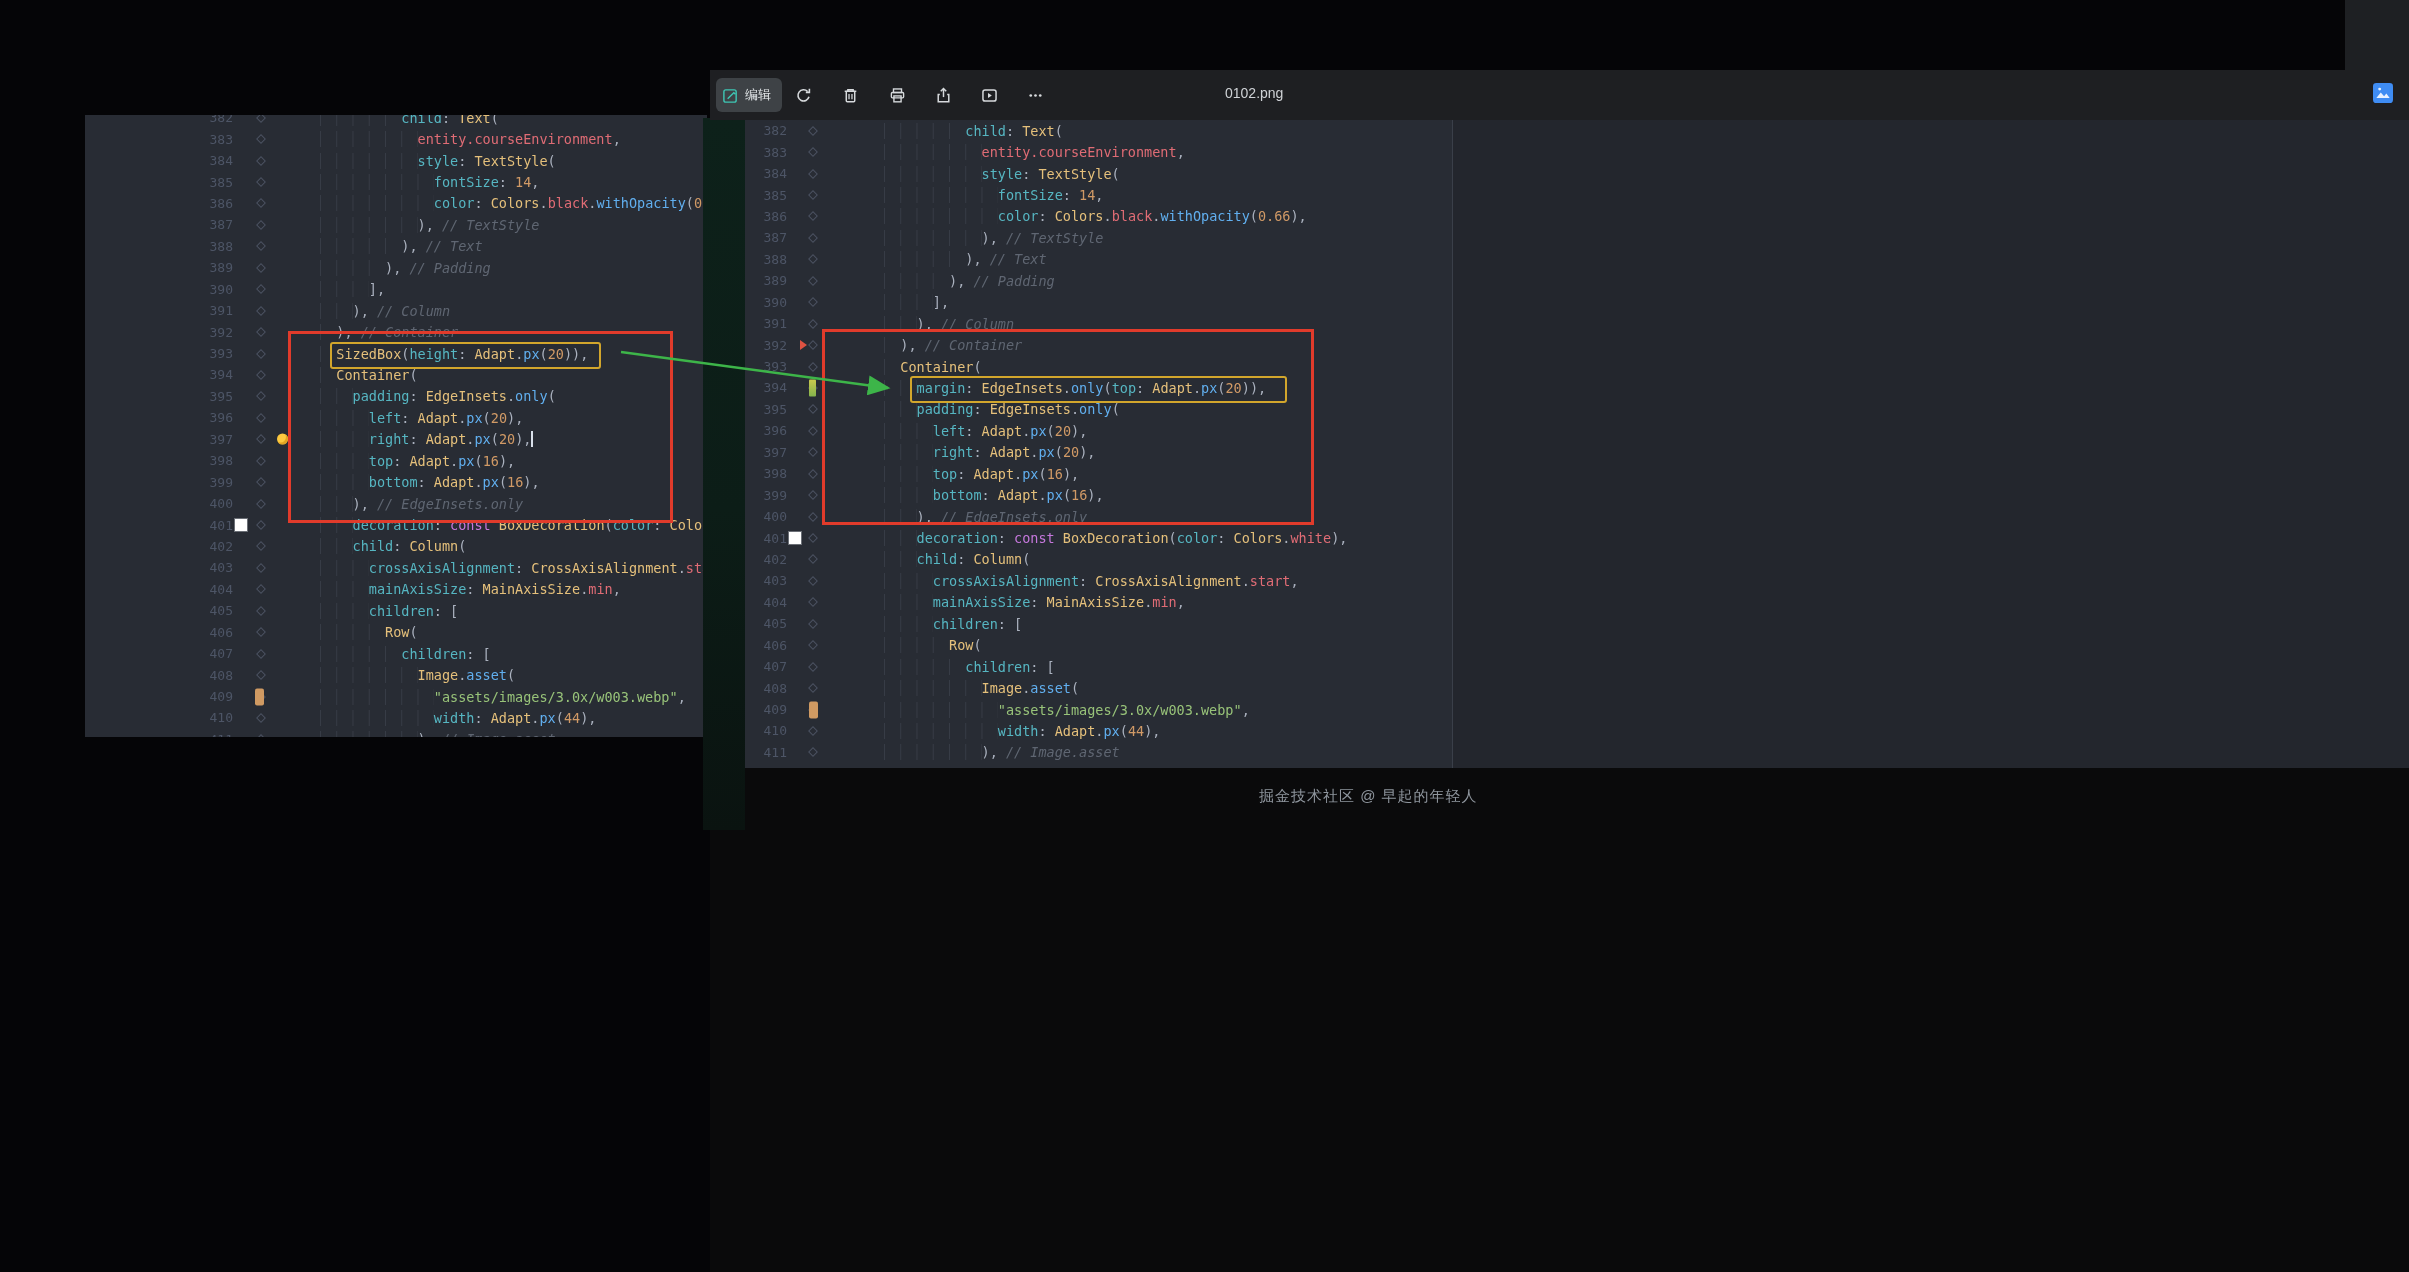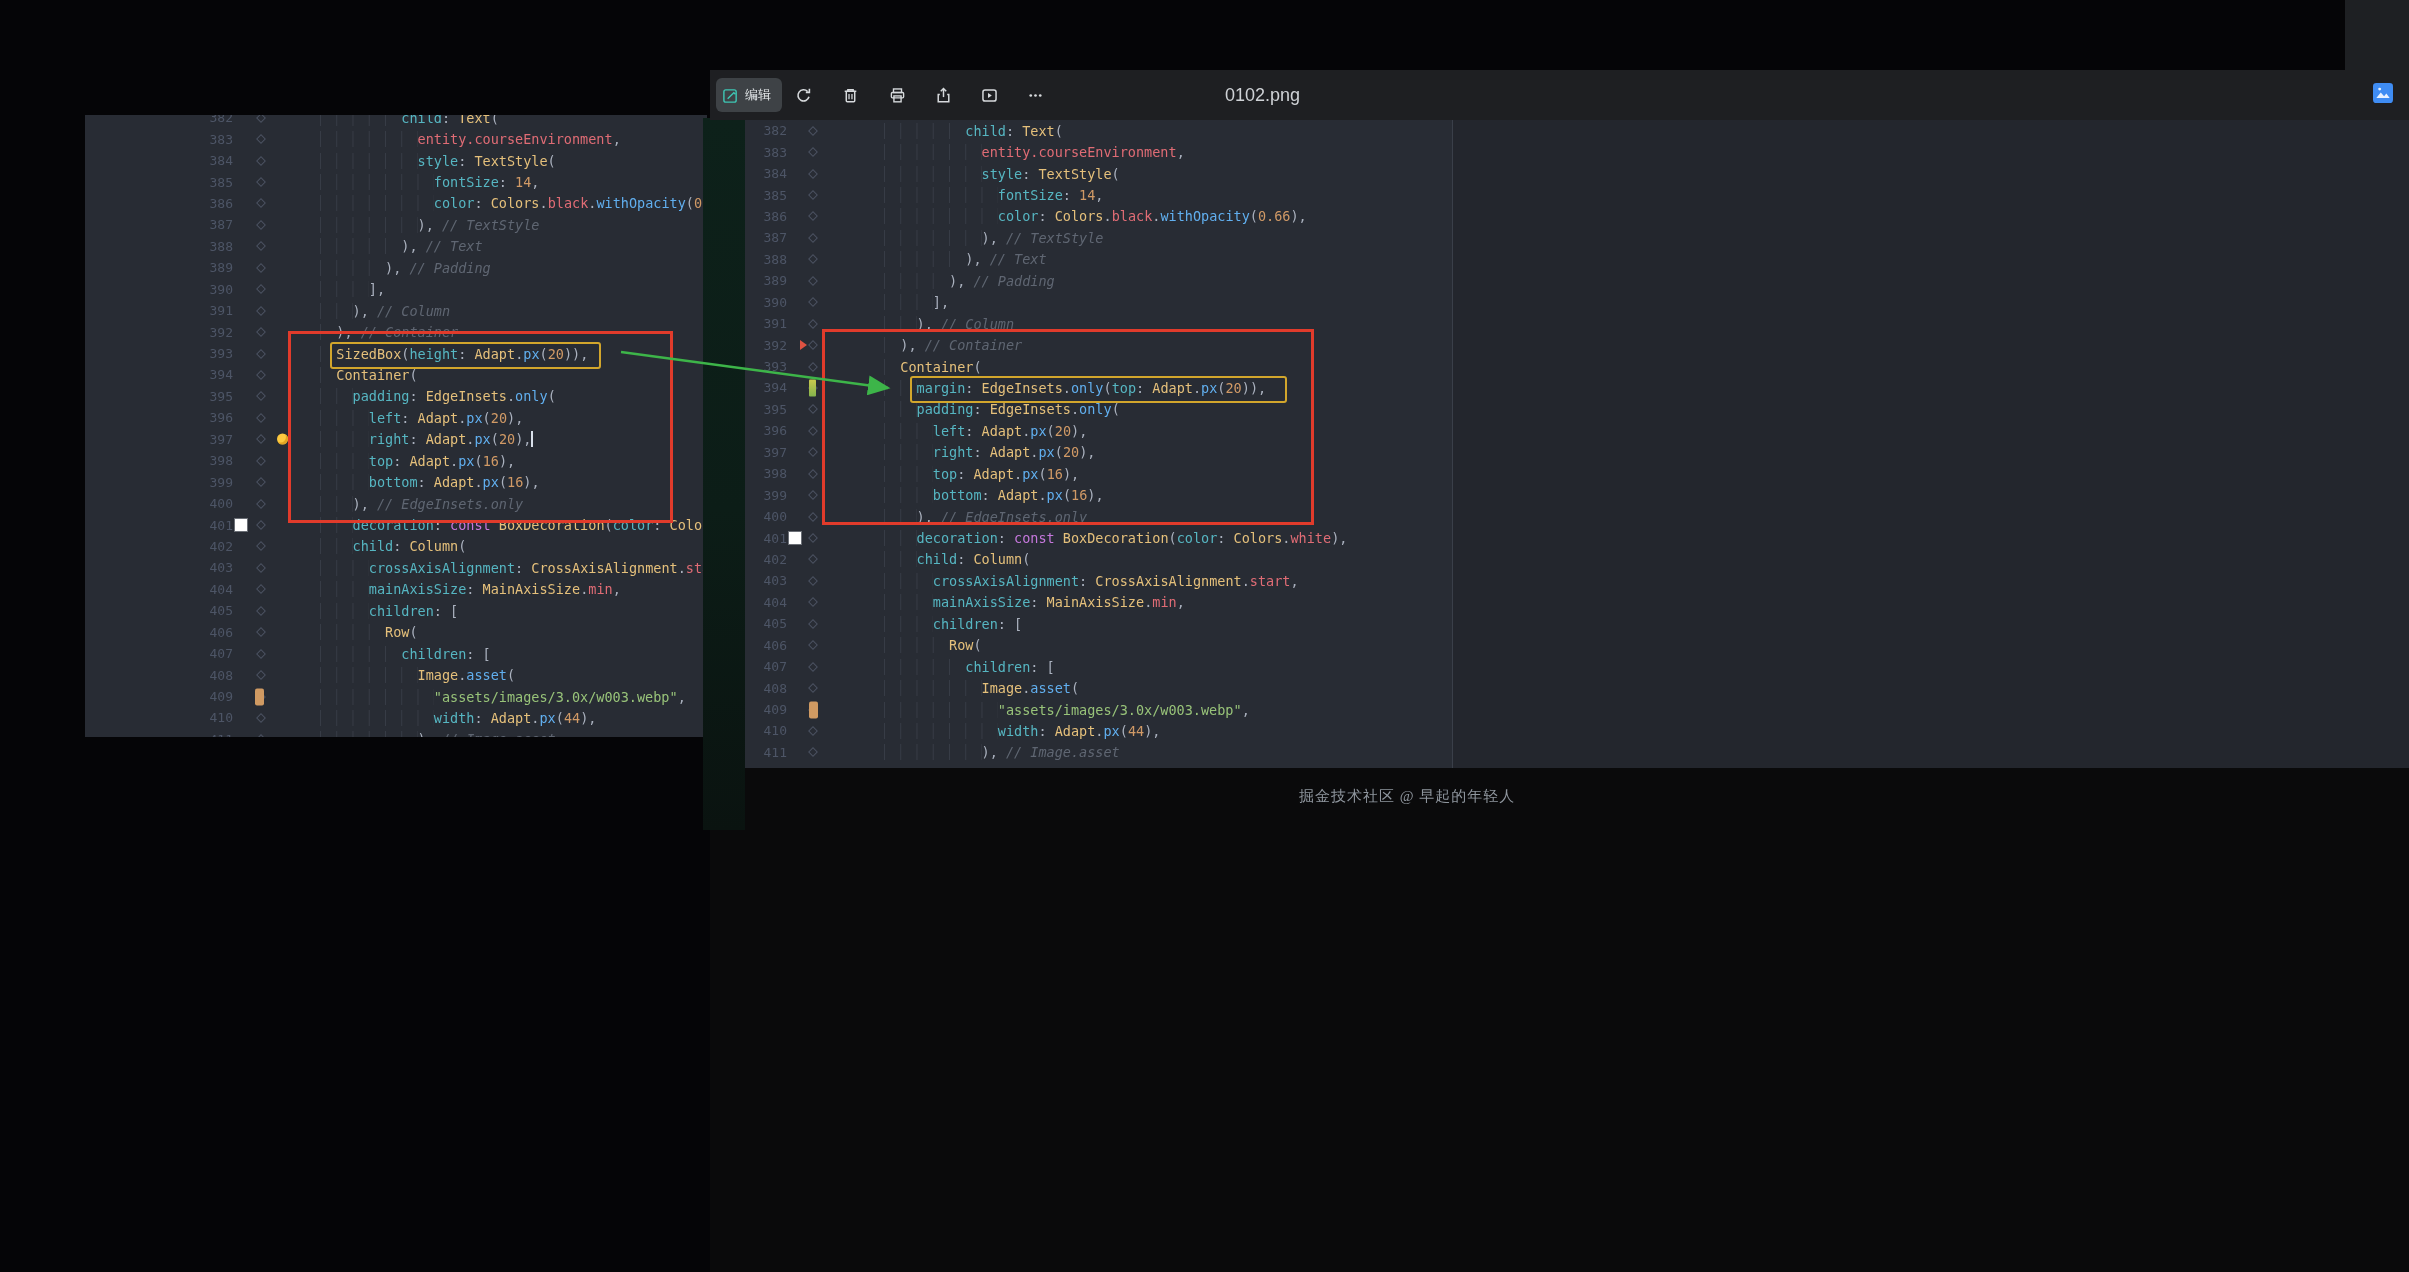--- a/index.html
+++ b/index.html
@@ -38,21 +38,21 @@
     position:absolute;left:6px;top:8px;width:66px;height:34px;
     background:#3e4246;border:none;border-radius:6px;cursor:pointer;
     display:flex;align-items:center;justify-content:flex-start;gap:6px;
     color:#e2e6e8;font-size:13px;font-family:"Liberation Sans",sans-serif;
   }
   .tbtn{
     position:absolute;top:9px;width:34px;height:32px;background:none;border:none;
     display:flex;align-items:center;justify-content:center;cursor:pointer;border-radius:4px;
   }
   .tbtn svg,#edit-button svg{display:block;}
-  #filename{position:absolute;left:515px;top:15px;color:#cfd2d6;font-size:18px;}
+  #filename{position:absolute;left:515px;top:15px;color:#cfd2d6;font-size:14px;}
   #app-logo{position:absolute;left:1662px;top:13px;width:22px;height:22px;background:none;border:none;padding:0;cursor:pointer;}
   
   .code-rows{position:absolute;left:0;width:100%;}
   #left-rows{top:-8px;}
   #right-rows{top:0;}
   .row{display:flex;align-items:center;height:21.45px;white-space:pre;}
   .num{flex:0 0 var(--numw);text-align:right;color:#4d5566;font-size:13px;}
   .gut{flex:0 0 var(--gutw);position:relative;height:100%;}
   .code{font-size:13.5px;color:#abb2bf;}
   .indent{
@@ -88,22 +88,22 @@
   .tk-cm{color:#5f6672;font-style:italic;}
   
   .ann{position:absolute;z-index:40;pointer-events:none;}
   #red-left{left:288px;top:331px;width:379px;height:186px;border:3px solid #e13b2b;}
   #red-right{left:822px;top:329px;width:486px;height:190px;border:3px solid #e13b2b;}
   #yellow-left{left:330px;top:342px;width:267px;height:23px;border:2px solid #d2a62c;border-radius:3px;}
   #yellow-right{left:910px;top:376px;width:373px;height:23px;border:2px solid #d2a62c;border-radius:3px;}
   #arrow-layer{position:absolute;left:0;top:0;width:2409px;height:1272px;z-index:50;pointer-events:none;}
   
   #watermark{
-    position:absolute;left:1299px;top:787px;z-index:30;color:#8f969e;
-    font-family:Liberation Serif, serif;font-size:15px;letter-spacing:1px;
+    position:absolute;left:1259px;top:787px;z-index:30;color:#8f969e;
+    font-family:Liberation Sans, sans-serif;font-size:15px;letter-spacing:1px;
   }
 </style>
 </head>
 <body>
 
 <div id="left-window">
   <div class="code-rows" id="left-rows">
       <div class="row"><span class="num">382</span><span class="gut"><span class="fold"></span></span><span class="code"><span class="indent">          </span><span class="tk tk-p">child</span><span class="tk tk-d">: </span><span class="tk tk-c">Text</span><span class="tk tk-d">(</span></span></div>
       <div class="row"><span class="num">383</span><span class="gut"><span class="fold"></span></span><span class="code"><span class="indent">            </span><span class="tk tk-v">entity.courseEnvironment</span><span class="tk tk-d">,</span></span></div>
       <div class="row"><span class="num">384</span><span class="gut"><span class="fold"></span></span><span class="code"><span class="indent">            </span><span class="tk tk-p">style</span><span class="tk tk-d">: </span><span class="tk tk-c">TextStyle</span><span class="tk tk-d">(</span></span></div>

